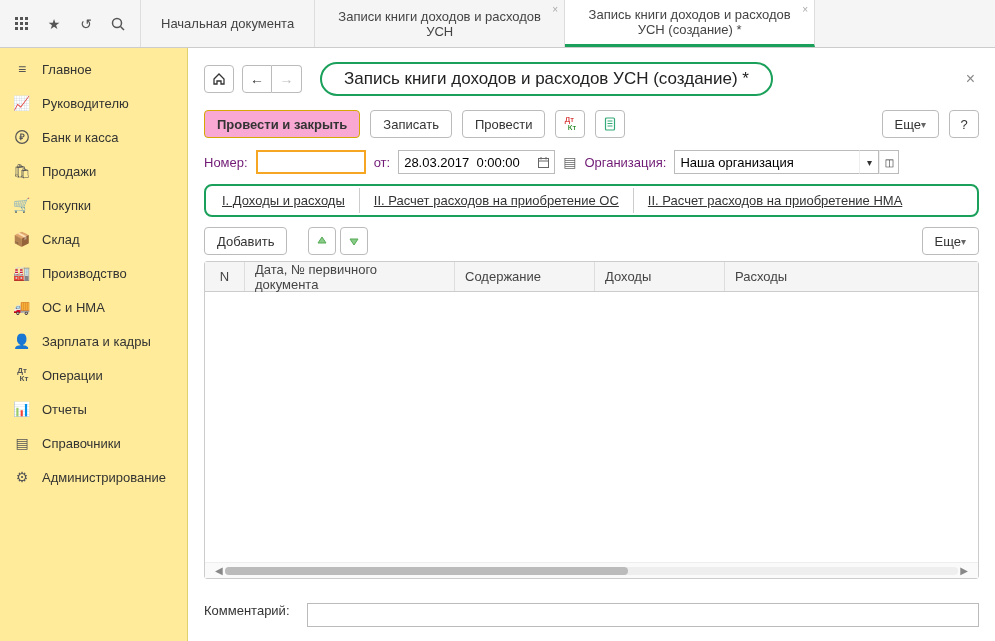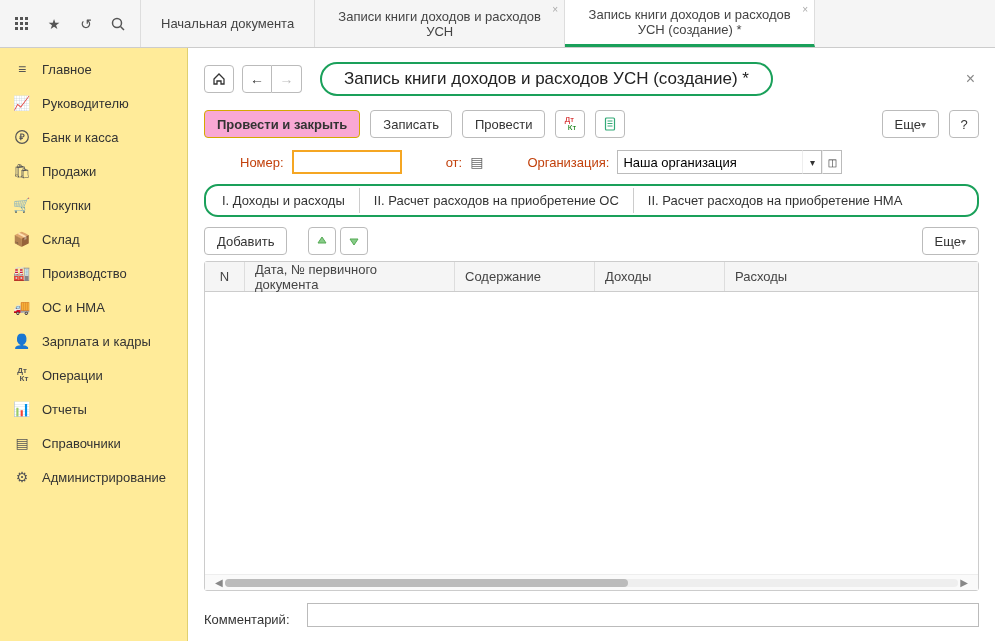--- a/index.html
+++ b/index.html
@@ -35,32 +35,32 @@
 
 .action-row { display: flex; align-items: center; gap: 10px; margin-bottom: 12px; }
 .btn { height: 28px; padding: 0 12px; border: 1px solid #bbb; border-radius: 4px; background: #fff; display: flex; align-items: center; justify-content: center; cursor: pointer; font-size: 13px; color: #333; }
 .btn.primary { background: #f9a8d4; border-color: #d4a800; font-weight: bold; }
 .btn.icon-only { min-width: 30px; padding: 0; }
 .spacer { flex: 1; }
 .dropdown-arrow::after { content: " ▾"; font-size: 10px; color: #666; }
 
 
 .form-row { display: flex; align-items: center; gap: 8px; margin-bottom: 10px; font-size: 13px; }
-.form-row label { color: #c2410c; margin-left: 36px; }
+.form-row label { color: #701a75; }
 .input { height: 24px; border: 1px solid #bbb; padding: 0 5px; font-size: 13px; background: #fff; }
 .input.highlight { border: 2px solid #f5a623; }
 .input.with-btn { border-right: none; }
 .input-group { display: flex; }
 .input-grp-btn { width: 22px; height: 24px; border: 1px solid #bbb; border-left: none; background: #fff; display: flex; align-items: center; justify-content: center; cursor: pointer; font-size: 11px; }
 .select-group { display: flex; }
 .select-group .input { width: 185px; border-right: none; }
 .select-group .sg-btn { width: 20px; height: 24px; border: 1px solid #bbb; border-left: 1px solid #eee; background: #fff; display: flex; align-items: center; justify-content: center; cursor: pointer; font-size: 10px; }
 
 
-.subtabs-wrap { border: 2px solid #1aa05a; border-radius: 14px; padding: 2px; display: flex; margin-bottom: 10px; }
+.subtabs-wrap { border: 2px solid #1aa05a; border-radius: 8px; padding: 2px; display: flex; margin-bottom: 10px; text-decoration: underline; }
 .subtab { padding: 5px 14px; font-size: 13px; color: #333; cursor: pointer; border-right: 1px solid #ccc; }
 .subtab:last-child { border-right: none; }
 .subtab.active { font-weight: normal; }
 
 
 .tbl-toolbar { display: flex; align-items: center; gap: 21px; margin-bottom: 6px; }
 .arrow-btns { display: flex; gap: 4px; }
 .arrow-btns .btn { min-width: 28px; padding: 0; color: #7aa; }
 
 
@@ -68,21 +68,21 @@
 .thead { display: flex; height: 30px; background: #f5f5f5; border-bottom: 1px solid #ccc; }
 .th { padding: 6px 10px; border-right: 1px solid #ddd; font-size: 13px; color: #444; display: flex; align-items: center; }
 .th:last-child { border-right: none; }
 .tbody { flex: 1; }
 .hscroll { height: 16px; border-top: 1px solid #eee; background: #fafafa; position: relative; display: flex; align-items: center; padding: 0 10px; }
 .scroll-track { flex: 1; height: 8px; background: #eee; border-radius: 4px; position: relative; }
 .scroll-thumb { position: absolute; left: 0; width: 55%; height: 8px; background: #bbb; border-radius: 4px; }
 .scroll-arrow { width: 10px; color: #888; font-size: 10px; cursor: pointer; }
 
 
-.comment-row { display: flex; align-items: flex-end; gap: 17px; margin-top: 12px; }
+.comment-row { display: flex; align-items: flex-start; gap: 17px; margin-top: 24px; }
 .comment-row .input { flex: 1; }
 
 
 .glyph { font-size: 14px; line-height: 1; }
 svg { display: block; }
 </style>
 </head>
 <body>
 
 <div class="topbar">
@@ -231,20 +231,31 @@
       </div>
       <div class="spacer"></div>
       <div class="btn dropdown-arrow">Еще</div>
       <div class="btn icon-only">?</div>
     </div>
 
     <div class="form-row">
       <label>Номер:</label>
       <input class="input highlight" style="width: 110px;" value="">
       <label>от:</label>
+      <div class="input-group">
+        <input class="input with-btn" style="width: 135px;" value="28.03.2017  0:00:00">
+        <div class="input-grp-btn">
+          <svg width="11" height="11" viewBox="0 0 11 11">
+              <rect x="0.5" y="1.5" width="10" height="9" fill="none" stroke="#666"></rect>
+              <line x1="0.5" y1="4" x2="10.5" y2="4" stroke="#666"></line>
+              <line x1="3" y1="0" x2="3" y2="2.5" stroke="#666"></line>
+              <line x1="8" y1="0" x2="8" y2="2.5" stroke="#666"></line>
+            </svg>
+        </div>
+      </div>
       <span class="glyph" style="color:#666;cursor:pointer;">▤</span>
       <label>Организация:</label>
       <div class="select-group">
         <input class="input" value="Наша организация" style="">
         <div class="sg-btn">▾</div>
         <div class="sg-btn">◫</div>
       </div>
     </div>
 
     <div class="subtabs-wrap">

